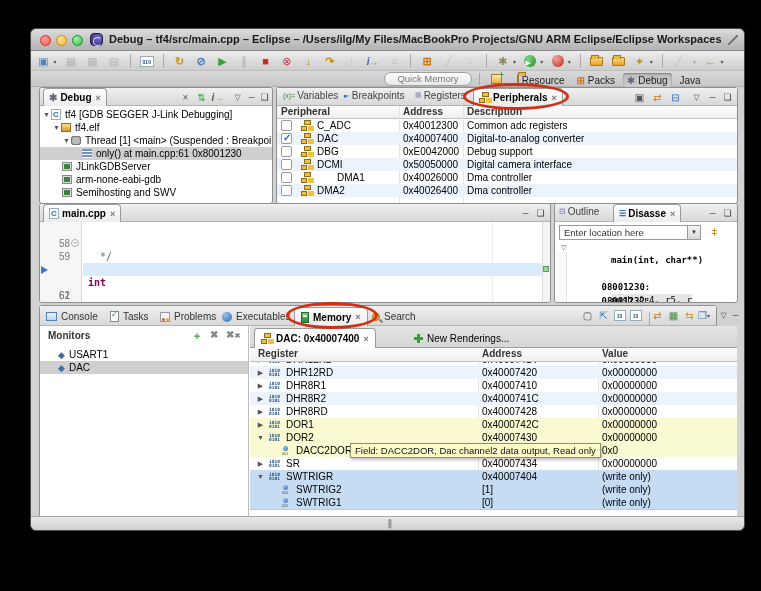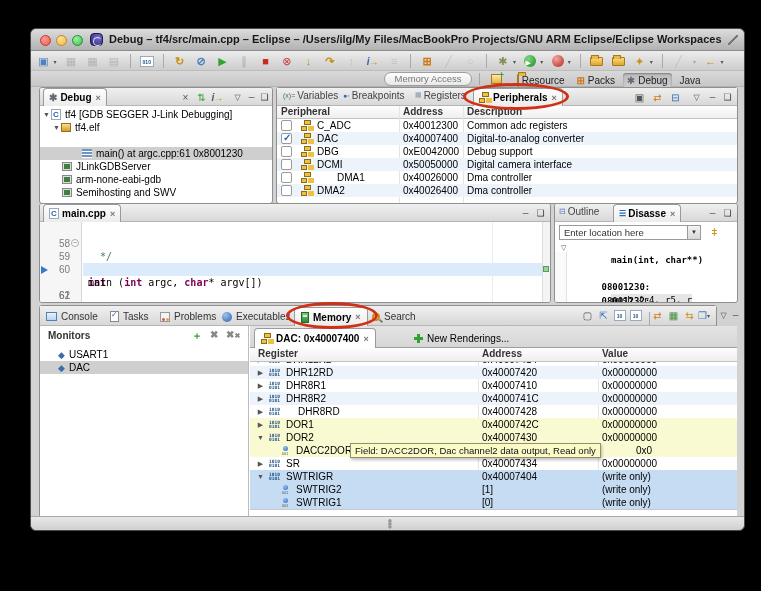--- a/index.html
+++ b/index.html
@@ -245,21 +245,21 @@
       </span>
     <span class="ti g-flash"></span><span class="ti dd">▾</span>
     <span class="tsep"></span>
     <span class="ti g-pencil dis"></span>
     <span class="ti dd dis">▾</span>
     <span class="ti g-back"></span><span class="ti dd">▾</span>
     <span class="ti g-fwd dis"></span><span class="ti dd dis">▾</span>
   </div>
 
   <div class="qarow">
-    <div class="quickaccess">Memory Access</div>
+    <div class="quickaccess">Quick Memory</div>
     <div class="qsep"></div>
     <div class="persp">
       <span class="pbtn">
           <span class="pi pi-open"></span>
         </span>
       <span class="pbtn">
           <span class="pi"><span class="folder" style="width:11px;height:8px;"></span></span>
           <span>Resource</span>
         </span>
       <span class="pbtn">
@@ -297,23 +297,28 @@
     <div class="trow" style="top:20px;">
       <span class="arrow open" style="margin-left:2px;"></span>
       <span class="ic ic-c">C</span>
       <span class="tlab">tf4 [GDB SEGGER J-Link Debugging]</span>
     </div>
     <div class="trow" style="top:33px;">
       <span class="arrow open" style="margin-left:12px;"></span>
       <span class="ic ic-elf"></span>
       <span class="tlab">tf4.elf</span>
     </div>
+    <div class="trow" style="top:46px;">
+      <span class="arrow open" style="margin-left:22px;"></span>
+      <span class="ic ic-thread"></span>
+      <span class="tlab">Thread [1] &lt;main&gt; (Suspended : Breakpoi</span>
+    </div>
     <div class="trow sel" style="top:59px;">
       <span class="ic ic-stack" style="margin-left:42px;"></span>
-      <span class="tlab">main() at argc.cpp:61 0x8001230</span>
+      <span class="tlab">only() at main.cpp:61 0x8001230</span>
     </div>
     <div class="trow" style="top:72px;">
       <span class="ic ic-proc" style="margin-left:22px;"></span>
       <span class="tlab">JLinkGDBServer</span>
     </div>
     <div class="trow" style="top:85px;">
       <span class="ic ic-proc" style="margin-left:22px;"></span>
       <span class="tlab">arm-none-eabi-gdb</span>
     </div>
     <div class="trow" style="top:98px;">
@@ -418,24 +423,20 @@
     <div class="curline" style="top:59px;"></div>
     <div class="eline" style="top:20px;">
       <span class="lnum">58</span>
       <span class="codetxt"><span class="cm">  */</span></span>
     </div>
     <div class="eline" style="top:33px;">
       <span class="lnum">59</span>
       <span class="fold" style="top:2px;"></span>
       <span class="codetxt"><span class="kw">int</span></span>
     </div>
-    <div class="eline" style="top:46px;">
-      <span class="lnum">60</span>
-      <span class="codetxt"><span>main (</span><span class="kw">int</span><span> argc, </span><span class="kw">char</span><span>* argv[])</span></span>
-    </div>
     <div class="eline" style="top:59px;">
       <span class="dbg-arrow"></span>
       <span class="lnum">61</span>
       <span class="codetxt"></span>
     </div>
     <div class="eline" style="top:72px;">
       <span class="lnum">62</span>
       <span class="codetxt"></span>
     </div>
     <div class="eline" style="top:85px;">
@@ -588,21 +589,21 @@
       <div class="prow alt" style="top:66px;">
         <span class="arrow closed" style="position:absolute;left:6px;"></span>
         <span class="ic bits" style="position:absolute;left:18px;"></span>
         <span class="cell" style="left:36px;">DHR8R2</span>
         <span class="cell" style="left:232px;">0x4000741C</span>
         <span class="cell" style="left:352px;">0x00000000</span>
       </div>
       <div class="prow" style="top:79px;">
         <span class="arrow closed" style="position:absolute;left:6px;"></span>
         <span class="ic bits" style="position:absolute;left:18px;"></span>
-        <span class="cell" style="left:48px;text-align:center;">DHR8RD</span>
+        <span class="cell" style="left:36px;text-align:center;">DHR8RD</span>
         <span class="cell" style="left:232px;">0x40007428</span>
         <span class="cell" style="left:352px;">0x00000000</span>
       </div>
       <div class="prow yellow" style="top:92px;">
         <span class="arrow closed" style="position:absolute;left:6px;"></span>
         <span class="ic bits" style="position:absolute;left:18px;"></span>
         <span class="cell" style="left:36px;">DOR1</span>
         <span class="cell" style="left:232px;">0x4000742C</span>
         <span class="cell" style="left:352px;">0x00000000</span>
       </div>
@@ -610,21 +611,21 @@
         <span class="arrow open" style="position:absolute;left:6px;"></span>
         <span class="ic bits" style="position:absolute;left:18px;"></span>
         <span class="cell" style="left:36px;">DOR2</span>
         <span class="cell" style="left:232px;">0x40007430</span>
         <span class="cell" style="left:352px;">0x00000000</span>
       </div>
       <div class="prow yellow" style="top:118px;">
         <span class="ic fld" style="position:absolute;left:30px;"></span>
         <span class="cell" style="left:46px;">DACC2DOR</span>
         <span class="cell" style="left:232px;">[11:0]</span>
-        <span class="cell" style="left:352px;padding-left:34px;">0x0</span>
+        <span class="cell" style="left:352px;">0x0</span>
       </div>
       <div class="prow" style="top:131px;">
         <span class="arrow closed" style="position:absolute;left:6px;"></span>
         <span class="ic bits" style="position:absolute;left:18px;"></span>
         <span class="cell" style="left:36px;">SR</span>
         <span class="cell" style="left:232px;">0x40007434</span>
         <span class="cell" style="left:352px;">0x00000000</span>
       </div>
       <div class="prow selrow" style="top:144px;">
         <span class="arrow open" style="position:absolute;left:6px;"></span>

